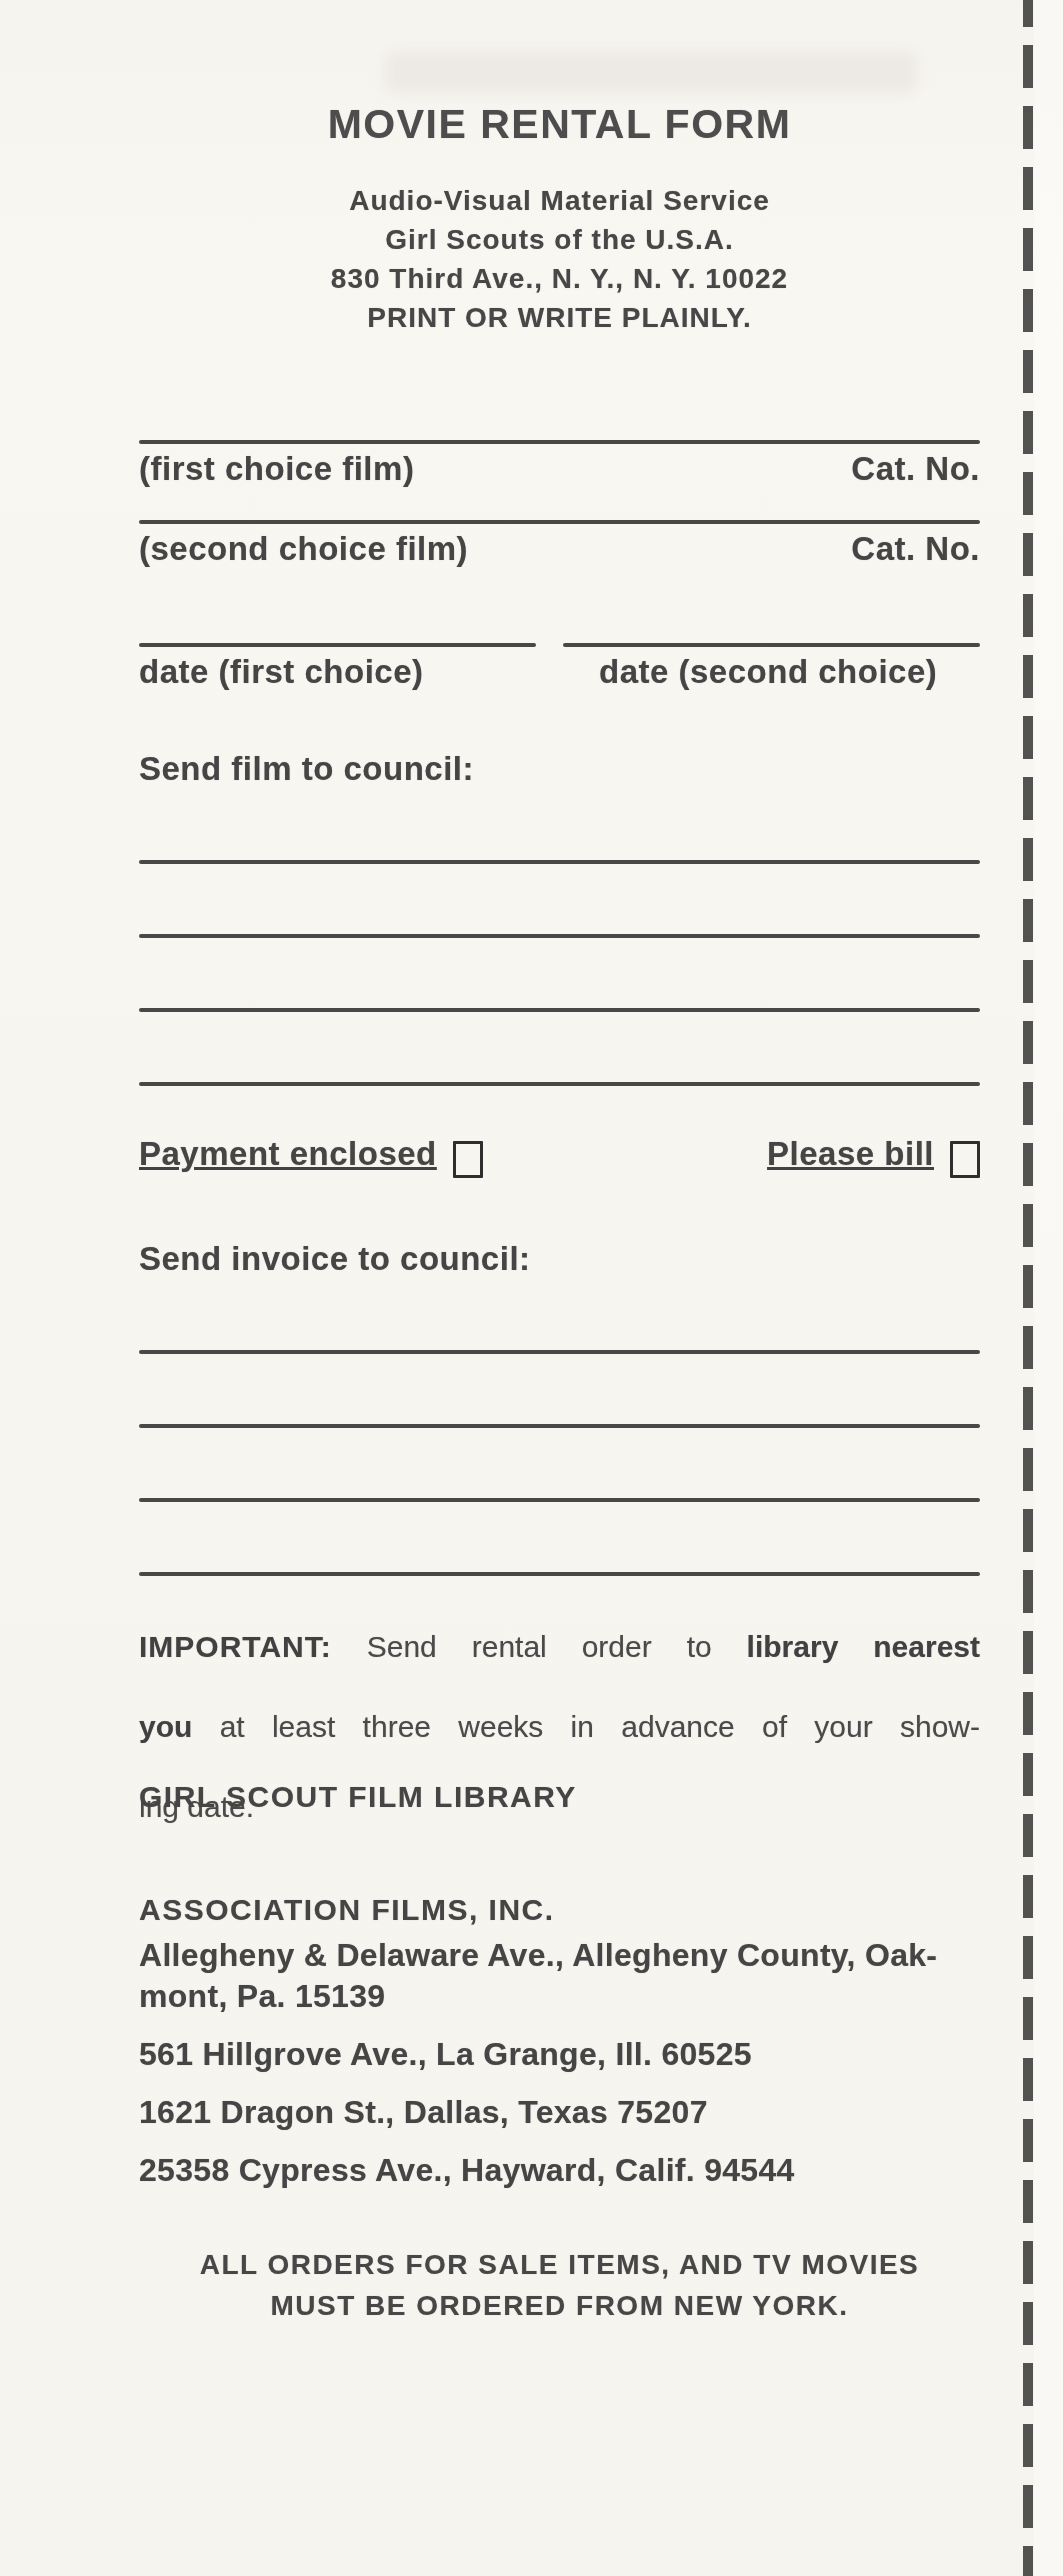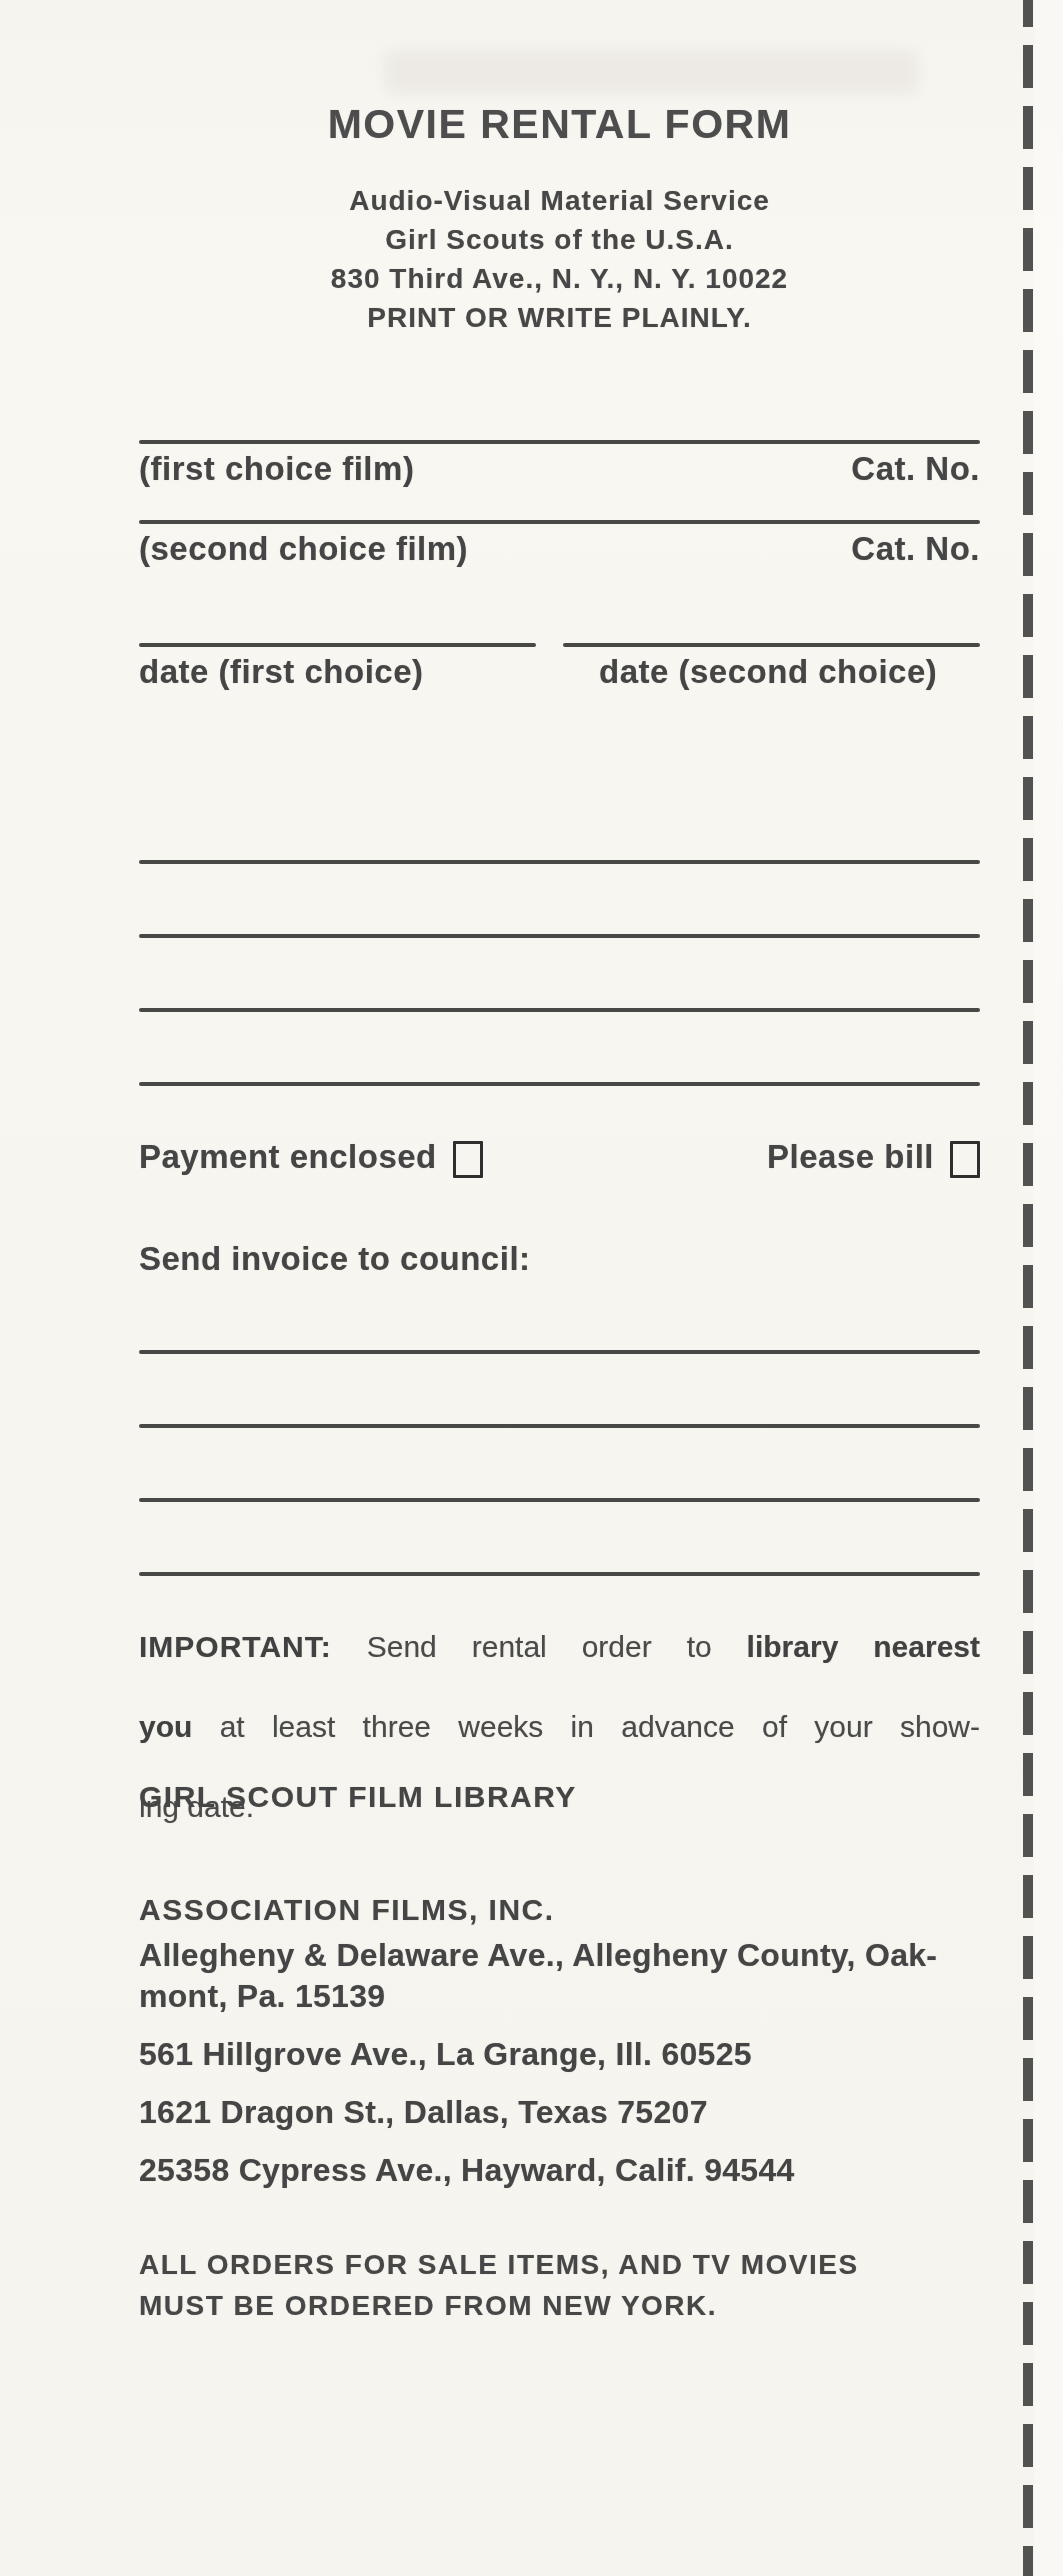--- a/index.html
+++ b/index.html
@@ -54,21 +54,21 @@
   .datecol-r .lbl { padding-left: 36px; display: inline-block; }
 
   .sendfilm-label { top: 750px; }
   .sendinvoice-label { top: 1240px; }
 
   .lineset-film { top: 860px; }
   .lineset-invoice { top: 1350px; }
   .lineset .rule { margin-bottom: 70px; }
 
   .payrow { top: 1135px; display: flex; justify-content: space-between; align-items: flex-start; }
-  .paygroup { display: flex; align-items: center; }
+  .paygroup { display: flex; align-items: flex-start; text-decoration: underline; }
   .checkbox {
     display: inline-block;
     width: 30px; height: 37px;
     border: 3px solid #2e2e2e;
     margin-left: 16px;
     margin-top: 6px;
     background: transparent;
     border-radius: 1px;
   }
 
@@ -82,21 +82,21 @@
   
   .gsfl { top: 1780px; }
   .af { top: 1893px; }
   .lib-name { font-size: 30px; font-weight: bold; letter-spacing: 1.5px; color: #454545; }
   .lib-addr { font-size: 32px; font-weight: bold; letter-spacing: 0.3px; line-height: 41px; color: #454545; }
   .gsfl .lib-addr { margin-top: 9px; }
   .af .lib-addr { margin-top: 8px; }
   .af .addr-sep { margin-top: 17px; }
 
   
-  .footer-notice { top: 2244px; font-size: 28px; font-weight: bold; letter-spacing: 1.5px; line-height: 41px; color: #474747; }
+  .footer-notice { top: 2244px; text-align: center; font-size: 28px; font-weight: bold; letter-spacing: 1.5px; line-height: 41px; color: #474747; }
 </style>
 </head>
 <body>
 
 <div class="page">
 
   <div class="ghost"></div>
   <div class="edge-light"></div>
   <div class="perforation"></div>
 
@@ -134,20 +134,23 @@
       </div>
     </div>
     <div class="datecol-r">
       <div class="rule"></div>
       <div class="label-row">
         <span class="lbl txt">date (second choice)</span>
       </div>
     </div>
   </div>
 
+  <div class="abs sendfilm-label">
+    <span class="lbl txt">Send film to council:</span>
+  </div>
   <div class="abs lineset lineset-film">
     <div class="rule"></div>
     <div class="rule"></div>
     <div class="rule"></div>
     <div class="rule"></div>
   </div>
 
   <div class="abs payrow">
     <div class="paygroup">
       <span class="lbl txt">Payment enclosed</span>

